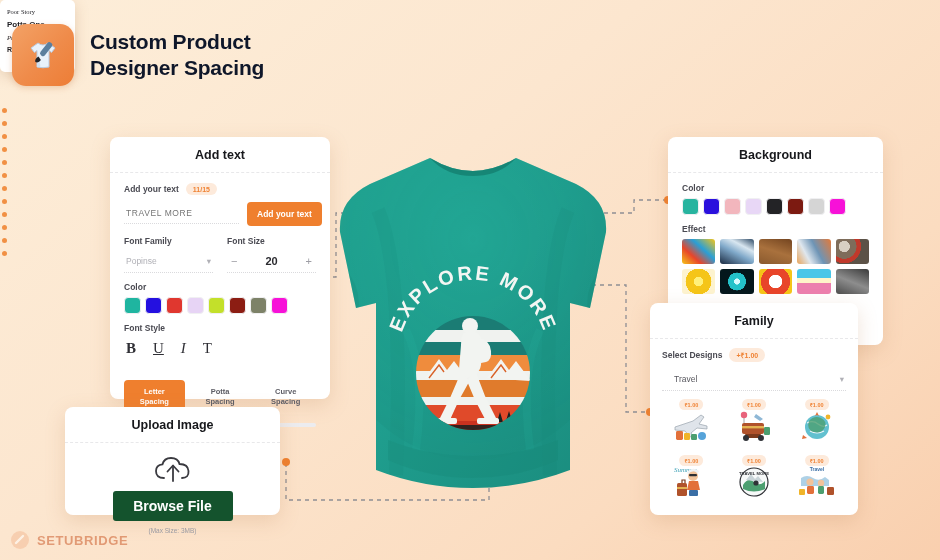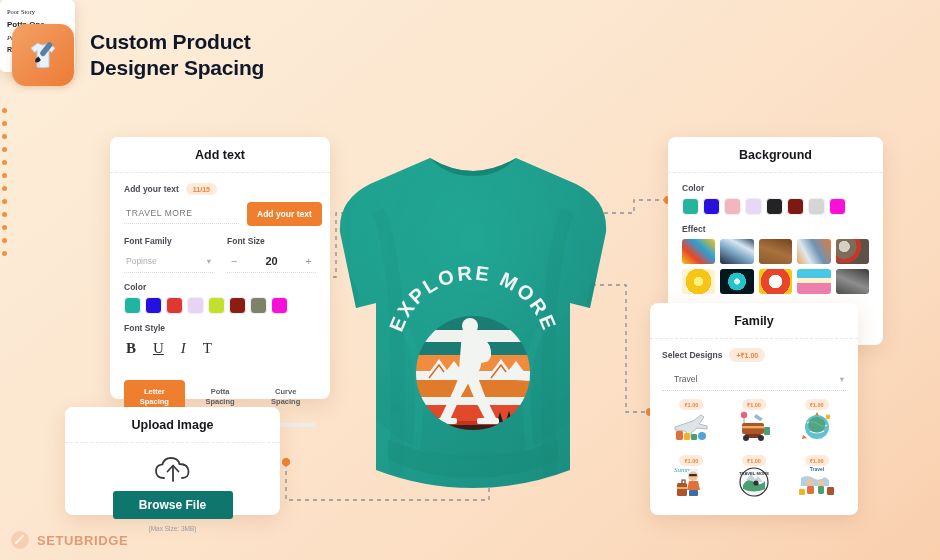--- a/index.html
+++ b/index.html
@@ -107,22 +107,22 @@
   .fd-1 { font-family: "Liberation Serif", serif; }
   .fd-2 { font-weight: bold; font-size: 8px; }
   .fd-3 { font-style: italic; font-family: "Liberation Serif", serif; }
   .fd-4 { font-weight: bold; font-size: 7px; letter-spacing: -.2px; }
 
   
   #panel-upload { left: 65px; top: 407px; width: 215px; height: 108px; }
   .up-body { padding: 10px 14px 10px; text-align: center; }
   .cloud-ico { margin: 2px auto 8px; display: block; }
   .browse-btn {
-    background: #0f766e; color: #fff; border: none; border-radius: 3px;
-    font-size: 12px; font-weight: bold; padding: 7px 0; width: 120px; cursor: pointer;
+    background: #14532d; color: #fff; border: none; border-radius: 3px;
+    font-size: 14px; font-weight: bold; padding: 7px 0; width: 120px; cursor: pointer;
     font-family: inherit;
   }
   .maxsize { font-size: 6.5px; color: #9a9aa2; margin-top: 6px; }
 
   
   #panel-background { left: 668px; top: 137px; width: 215px; height: 208px; }
   .patterns { display: grid; grid-template-columns: repeat(5, 1fr); gap: 5px; margin-top: 5px; }
   .pat { height: 25px; border-radius: 3px; background-size: cover; }
 
   

